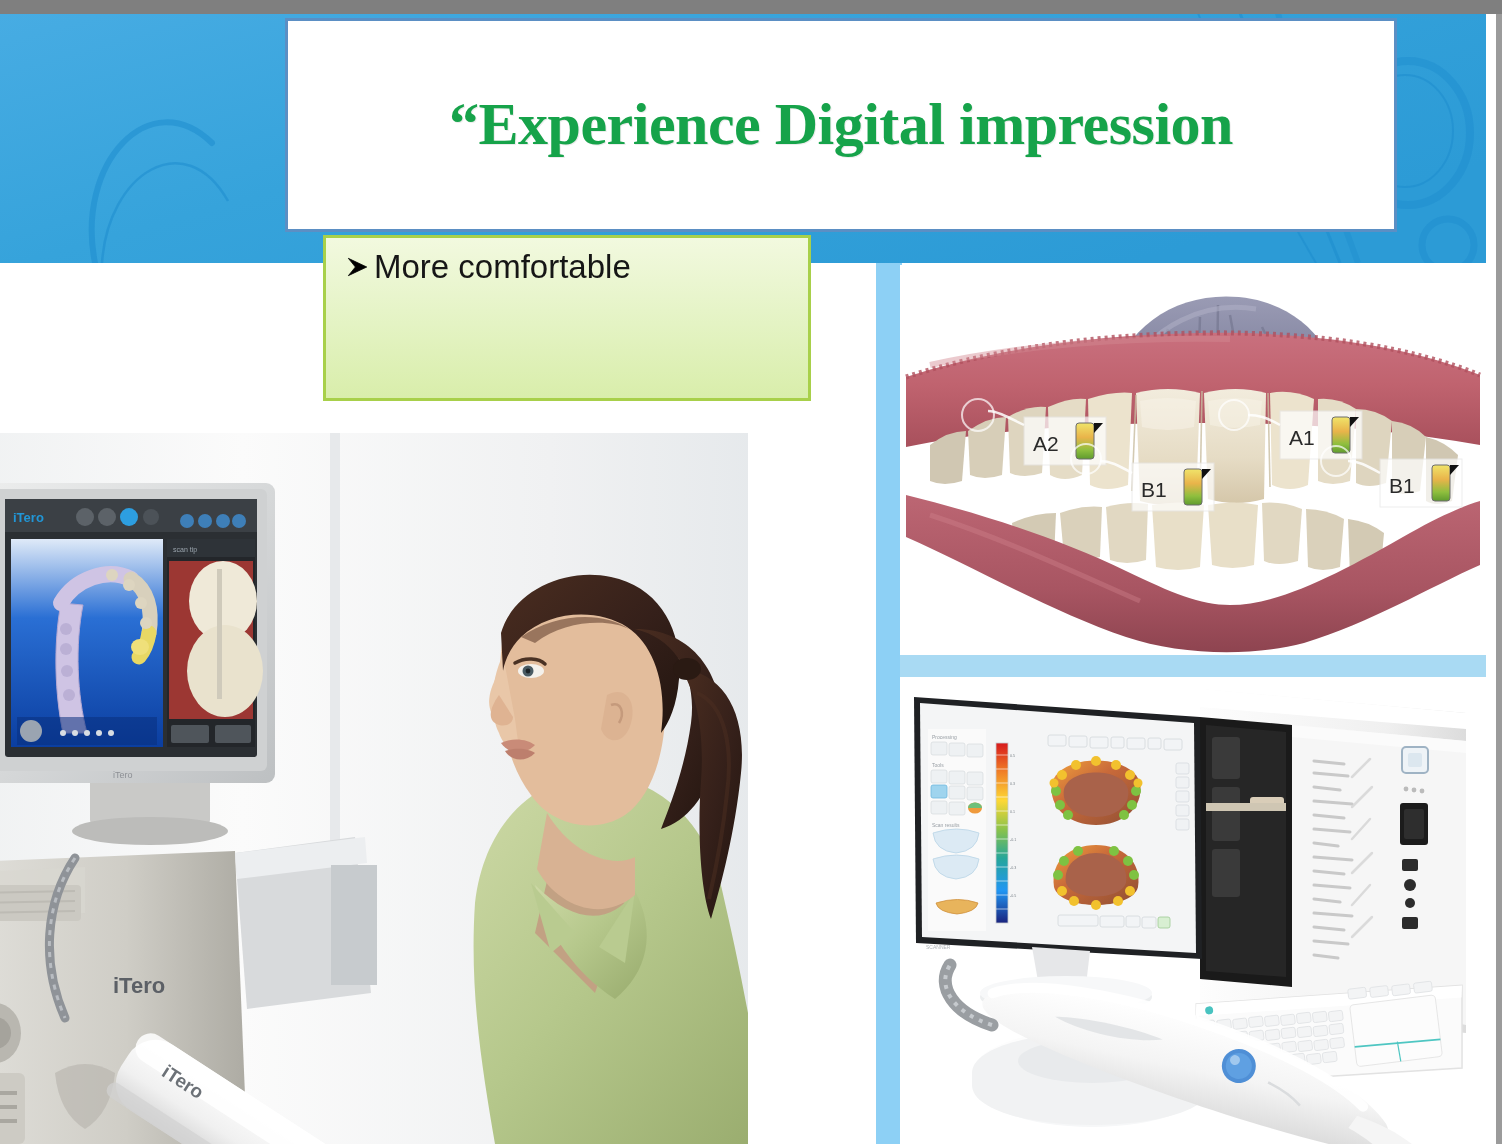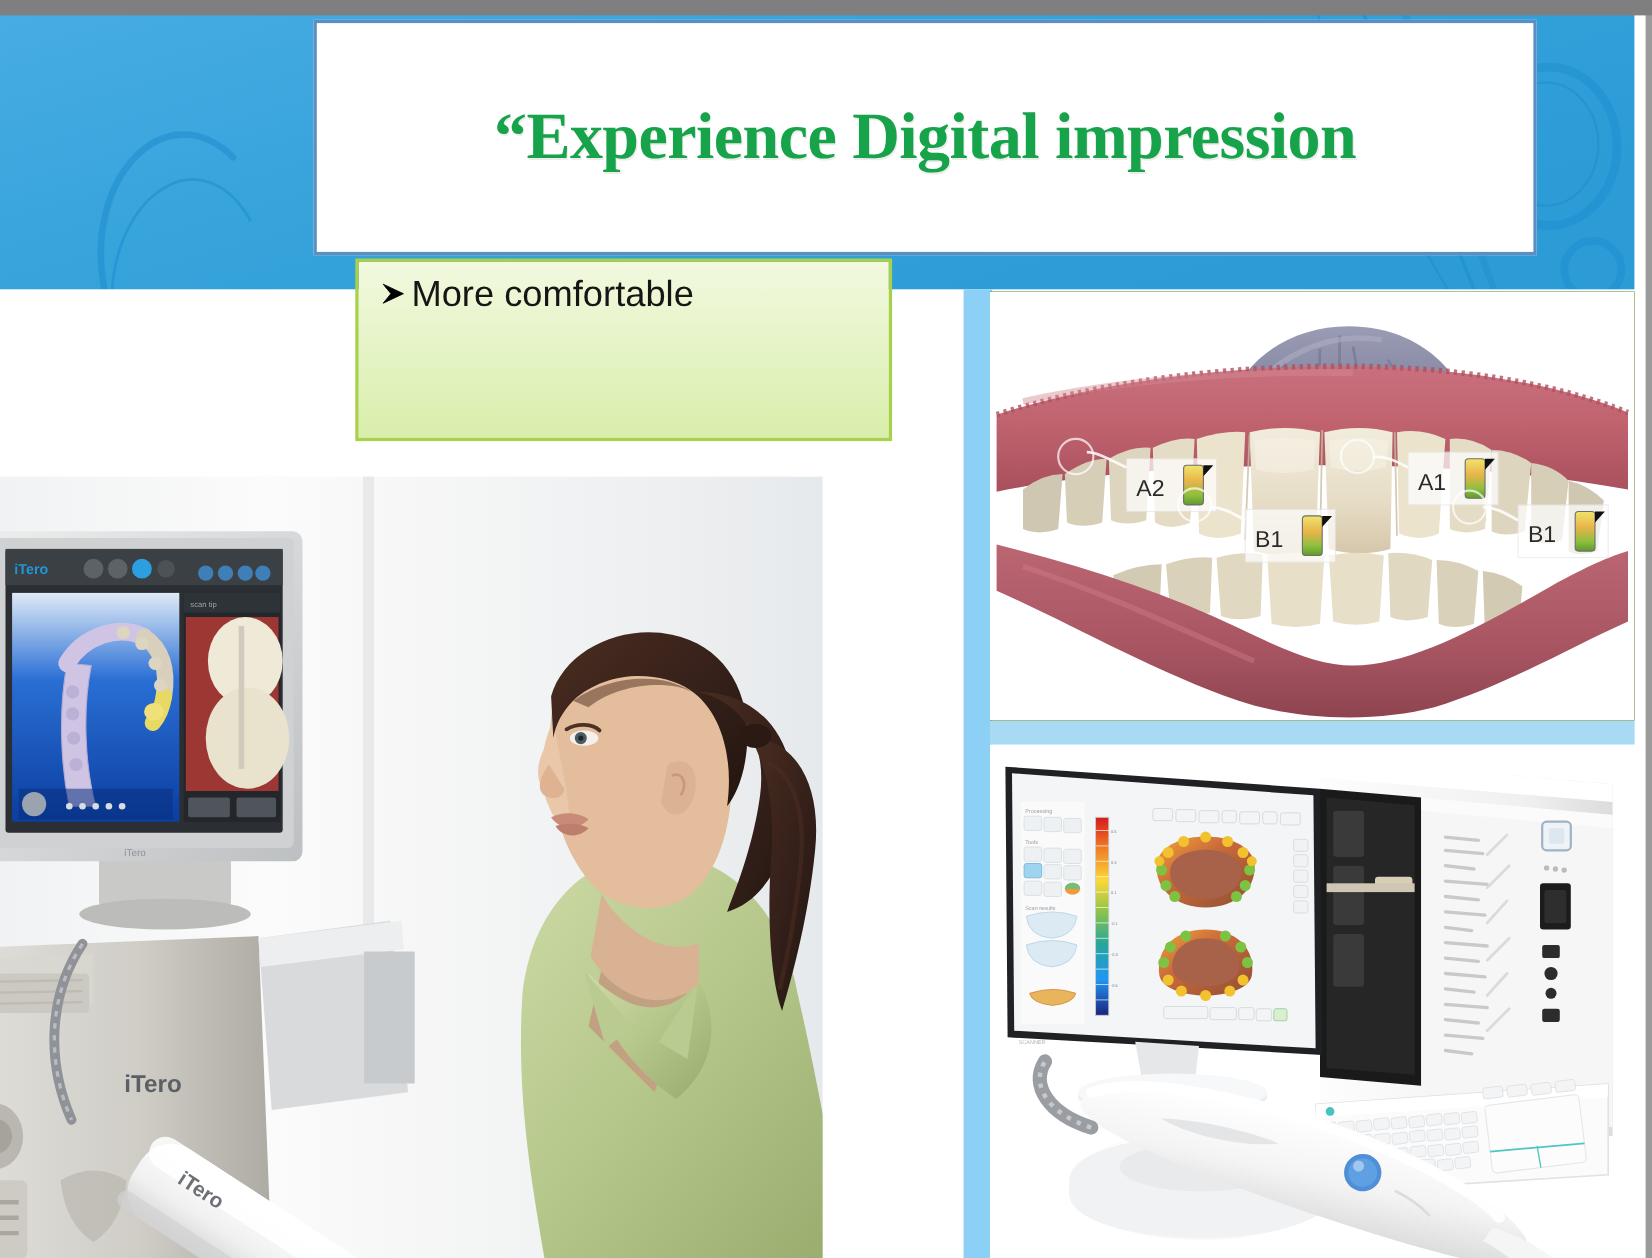--- a/index.html
+++ b/index.html
@@ -41,21 +41,21 @@
              background:linear-gradient(180deg,#f2f9df 0%,#e6f4c8 45%,#d9eeab 100%);
              border:3px solid #a8d04a;box-sizing:border-box;z-index:21;
              padding:12px 0 0 18px;margin-left:40px;}
   .bl{display:flex;align-items:center;font-size:33px;color:#161616;line-height:1.02;margin-bottom:5px;
       font-family:"Liberation Sans",sans-serif;}
   .arw{width:26px;height:26px;margin-right:4px;flex:0 0 auto;}
 
   
   .imgbox{position:absolute;overflow:hidden;background:#fff;}
   .ph_left {left:0px;  top:433px; width:748px;  height:711px; z-index:10;}
-  .ph_teeth{left:900px;top:265px; width:586px;  height:390px; z-index:10;background:#4d7c0f;}
+  .ph_teeth{left:900px;top:265px; width:586px;  height:390px; z-index:10;background:#22c55e;}
   .ph_cpu  {left:900px;top:677px; width:586px;  height:467px; z-index:10;background:#fff;}
 
   .imgbox svg{display:block;width:100%;height:100%;}
 </style>
 </head>
 <body>
 
 <div class="slide">
 
   <div class="bluebg2">

